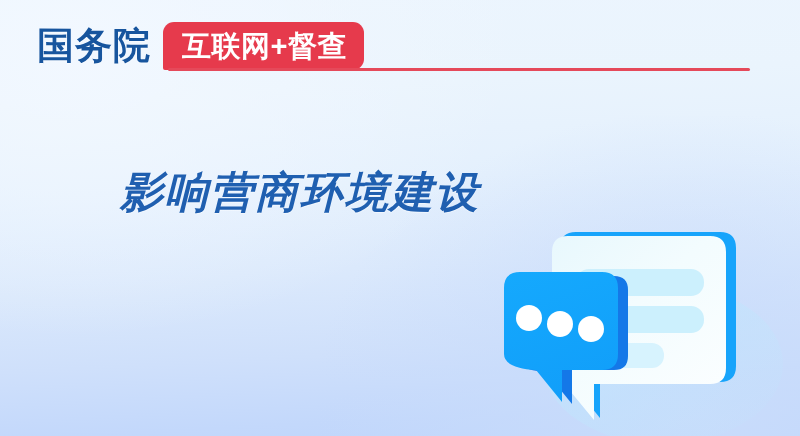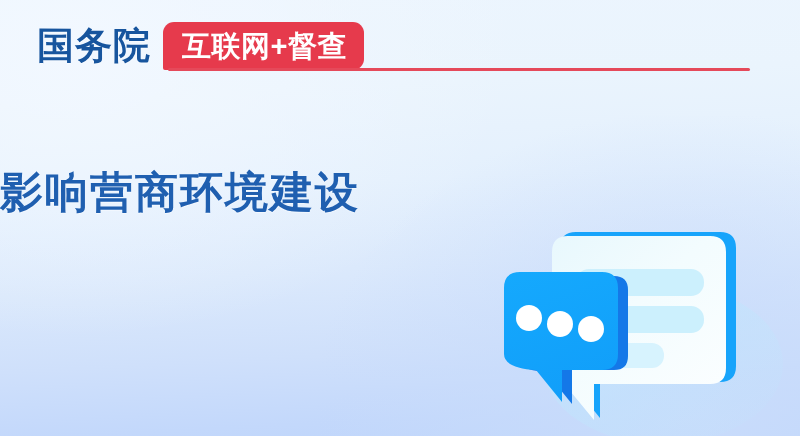--- a/index.html
+++ b/index.html
@@ -97,22 +97,23 @@
     background: #e5495a;
     border-radius: 2px;
   }
 
   
   #headline {
     position: absolute;
     left: 0;
     top: 164px;
     width: 600px;
-    text-align: left;
+    text-align: center;
     pointer-events: none;
+    font-style: italic;
   }
   .headline-line {
     font-size: 43px;
     line-height: 56px;
     font-weight: bold;
     letter-spacing: 2px;
     color: #1f5fb0;
     text-shadow: 0 1px 1px rgba(255,255,255,0.55);
     white-space: nowrap;
   }

